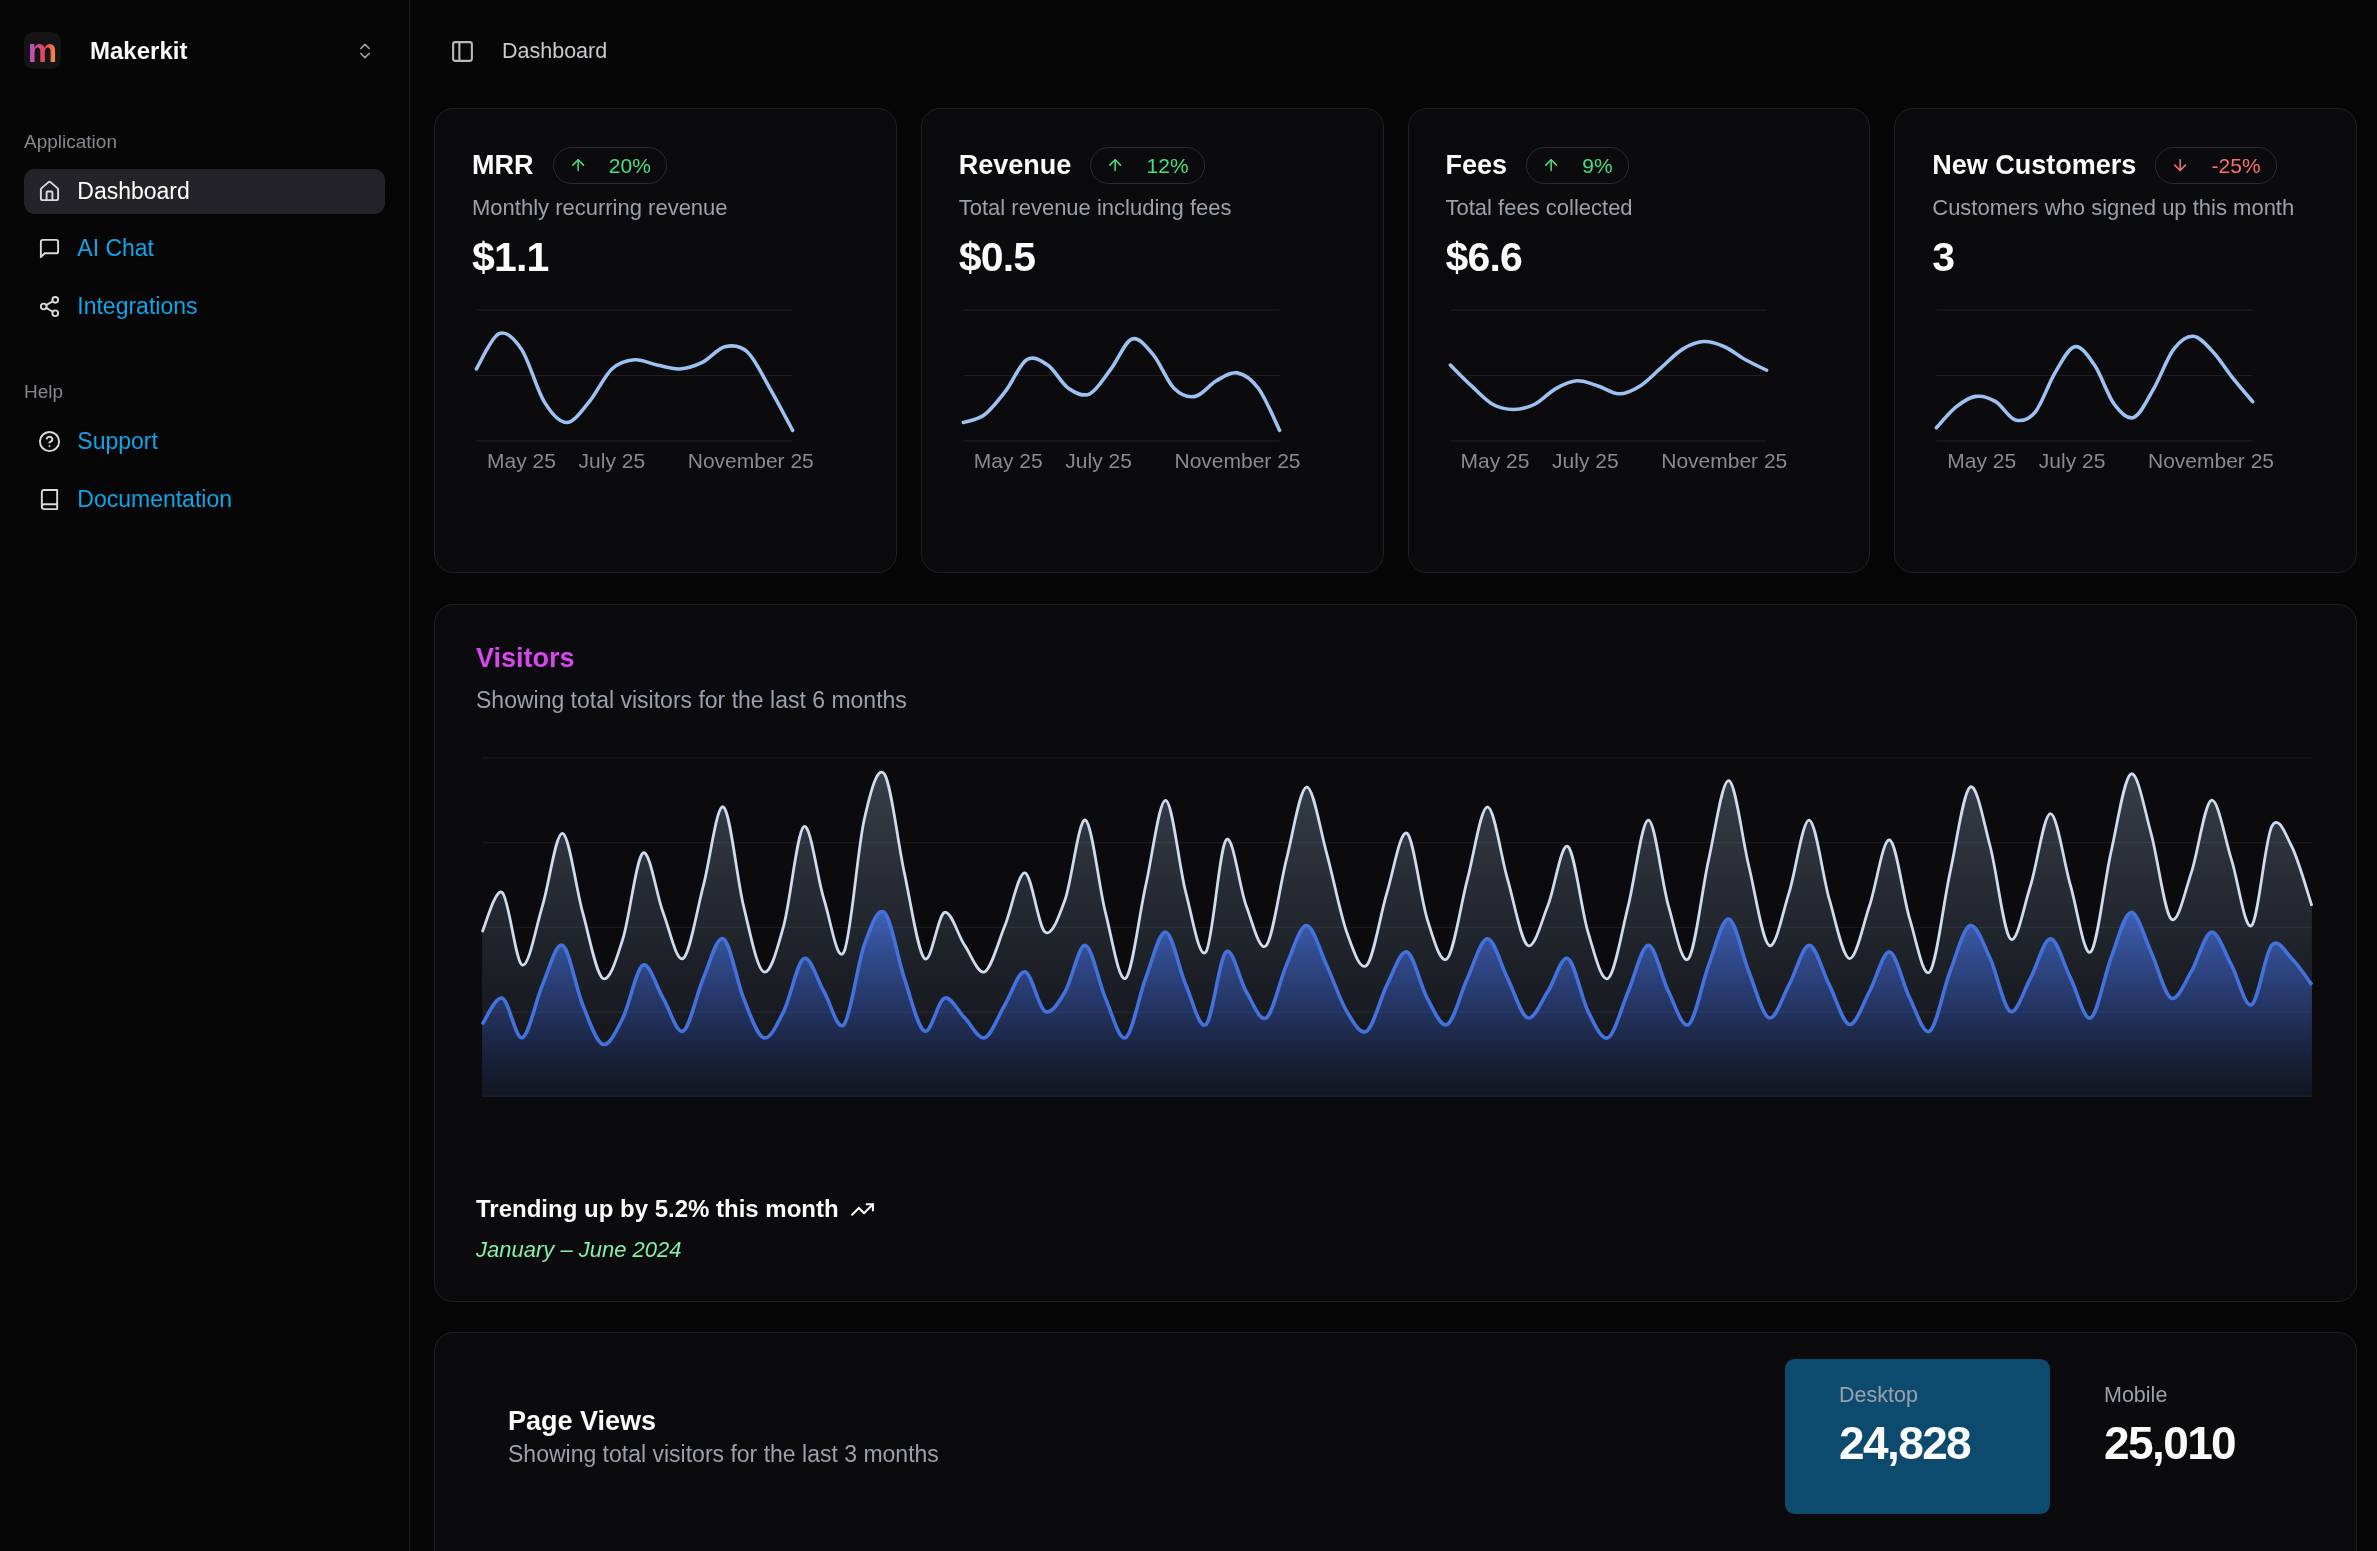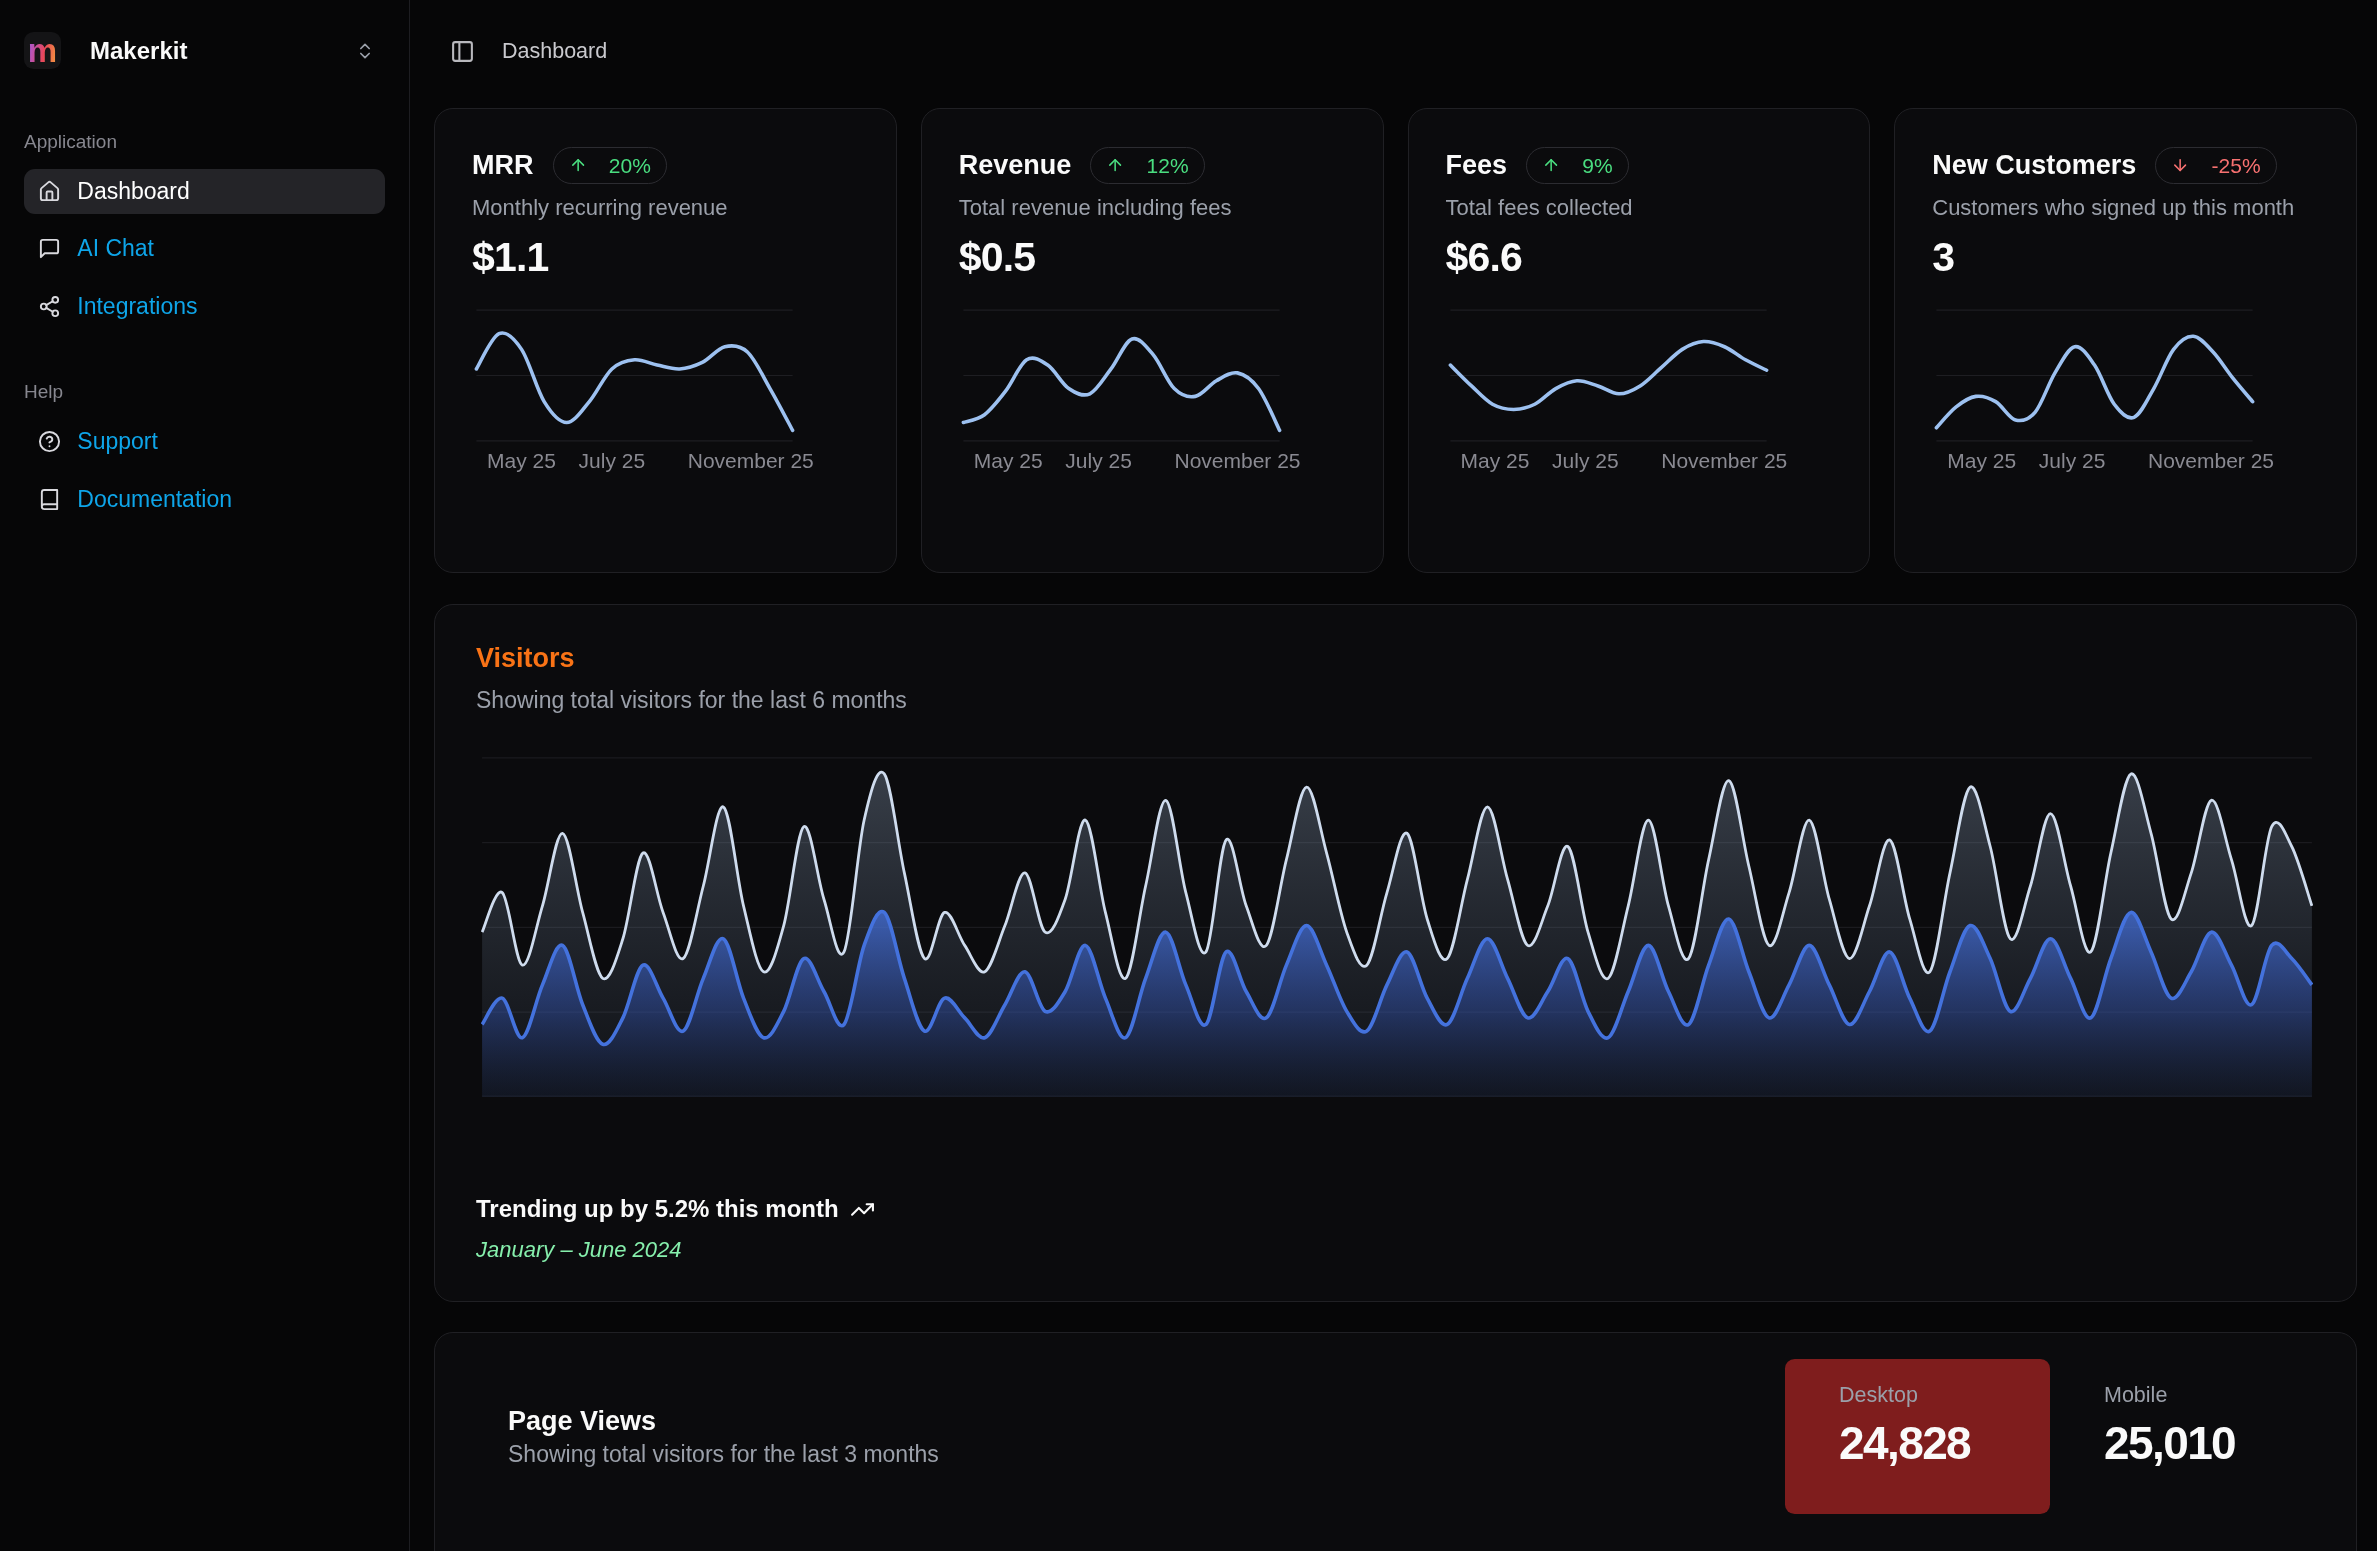--- a/index.html
+++ b/index.html
@@ -45,35 +45,35 @@
   .badge.up{color:#4ade80;}
   .badge.down{color:#f87171;}
   .stat-sub{margin-top:11px;font-size:22px;color:#9ba0aa;}
   .stat-value{margin-top:12.8px;font-size:41px;font-weight:700;color:#fafafa;letter-spacing:-0.8px;}
   .spark-wrap{position:absolute;left:38px;top:198px;width:323px;}
   .ticks{position:relative;height:25.5px;margin-top:4.8px;font-size:21px;color:#8a8a92;}
   .ticks span{position:absolute;top:0;transform:translateX(-50%);white-space:nowrap;}
   .t0{left:15%;} .t1{left:43%;} .t2{left:86%;}
   
   .visitors{margin-top:31px;height:698px;position:relative;padding:38px 0 0 41px;}
-  .vis-title{font-size:27px;font-weight:600;color:#f97316;}
+  .vis-title{font-size:27px;font-weight:600;color:#d946ef;}
   .vis-sub{margin-top:12.8px;font-size:23px;color:#9ba0aa;}
   .vchart{position:absolute;left:46px;top:152px;}
   .vis-footer{position:absolute;left:41px;top:590px;}
   .vf-line1{display:flex;align-items:center;gap:11px;font-size:24px;font-weight:600;color:#fafafa;}
   .vf-line1 .tic{width:25px;height:25px;color:#fafafa;}
   .vf-line2{margin-top:14.3px;font-size:22px;color:#86efac;font-style:italic;}
   
   .pageviews{margin-top:30px;height:343px;position:relative;padding:73px 0 0 73px;}
   .pv-title{font-size:27px;font-weight:600;color:#fafafa;}
   .pv-sub{margin-top:4px;font-size:23px;color:#9ba0aa;}
   .pv-toggles{position:absolute;top:26px;right:41px;display:flex;}
   .pv-toggle{width:265px;height:155px;box-sizing:border-box;padding:24px 0 0 54px;
     border-radius:9.6px;cursor:pointer;}
-  .pv-toggle.active{background:#7f1d1d;}
+  .pv-toggle.active{background:#0c4a6e;}
   .pv-label{font-size:21.5px;color:#9ba0aa;}
   .pv-value{margin-top:8px;font-size:46px;font-weight:700;color:#fafafa;letter-spacing:-1.6px;}
   svg.spark{display:block;}
 </style>
 </head>
 <body>
 
 <aside class="sidebar">
   <div class="brand-row">
     <div class="logo-tile">

